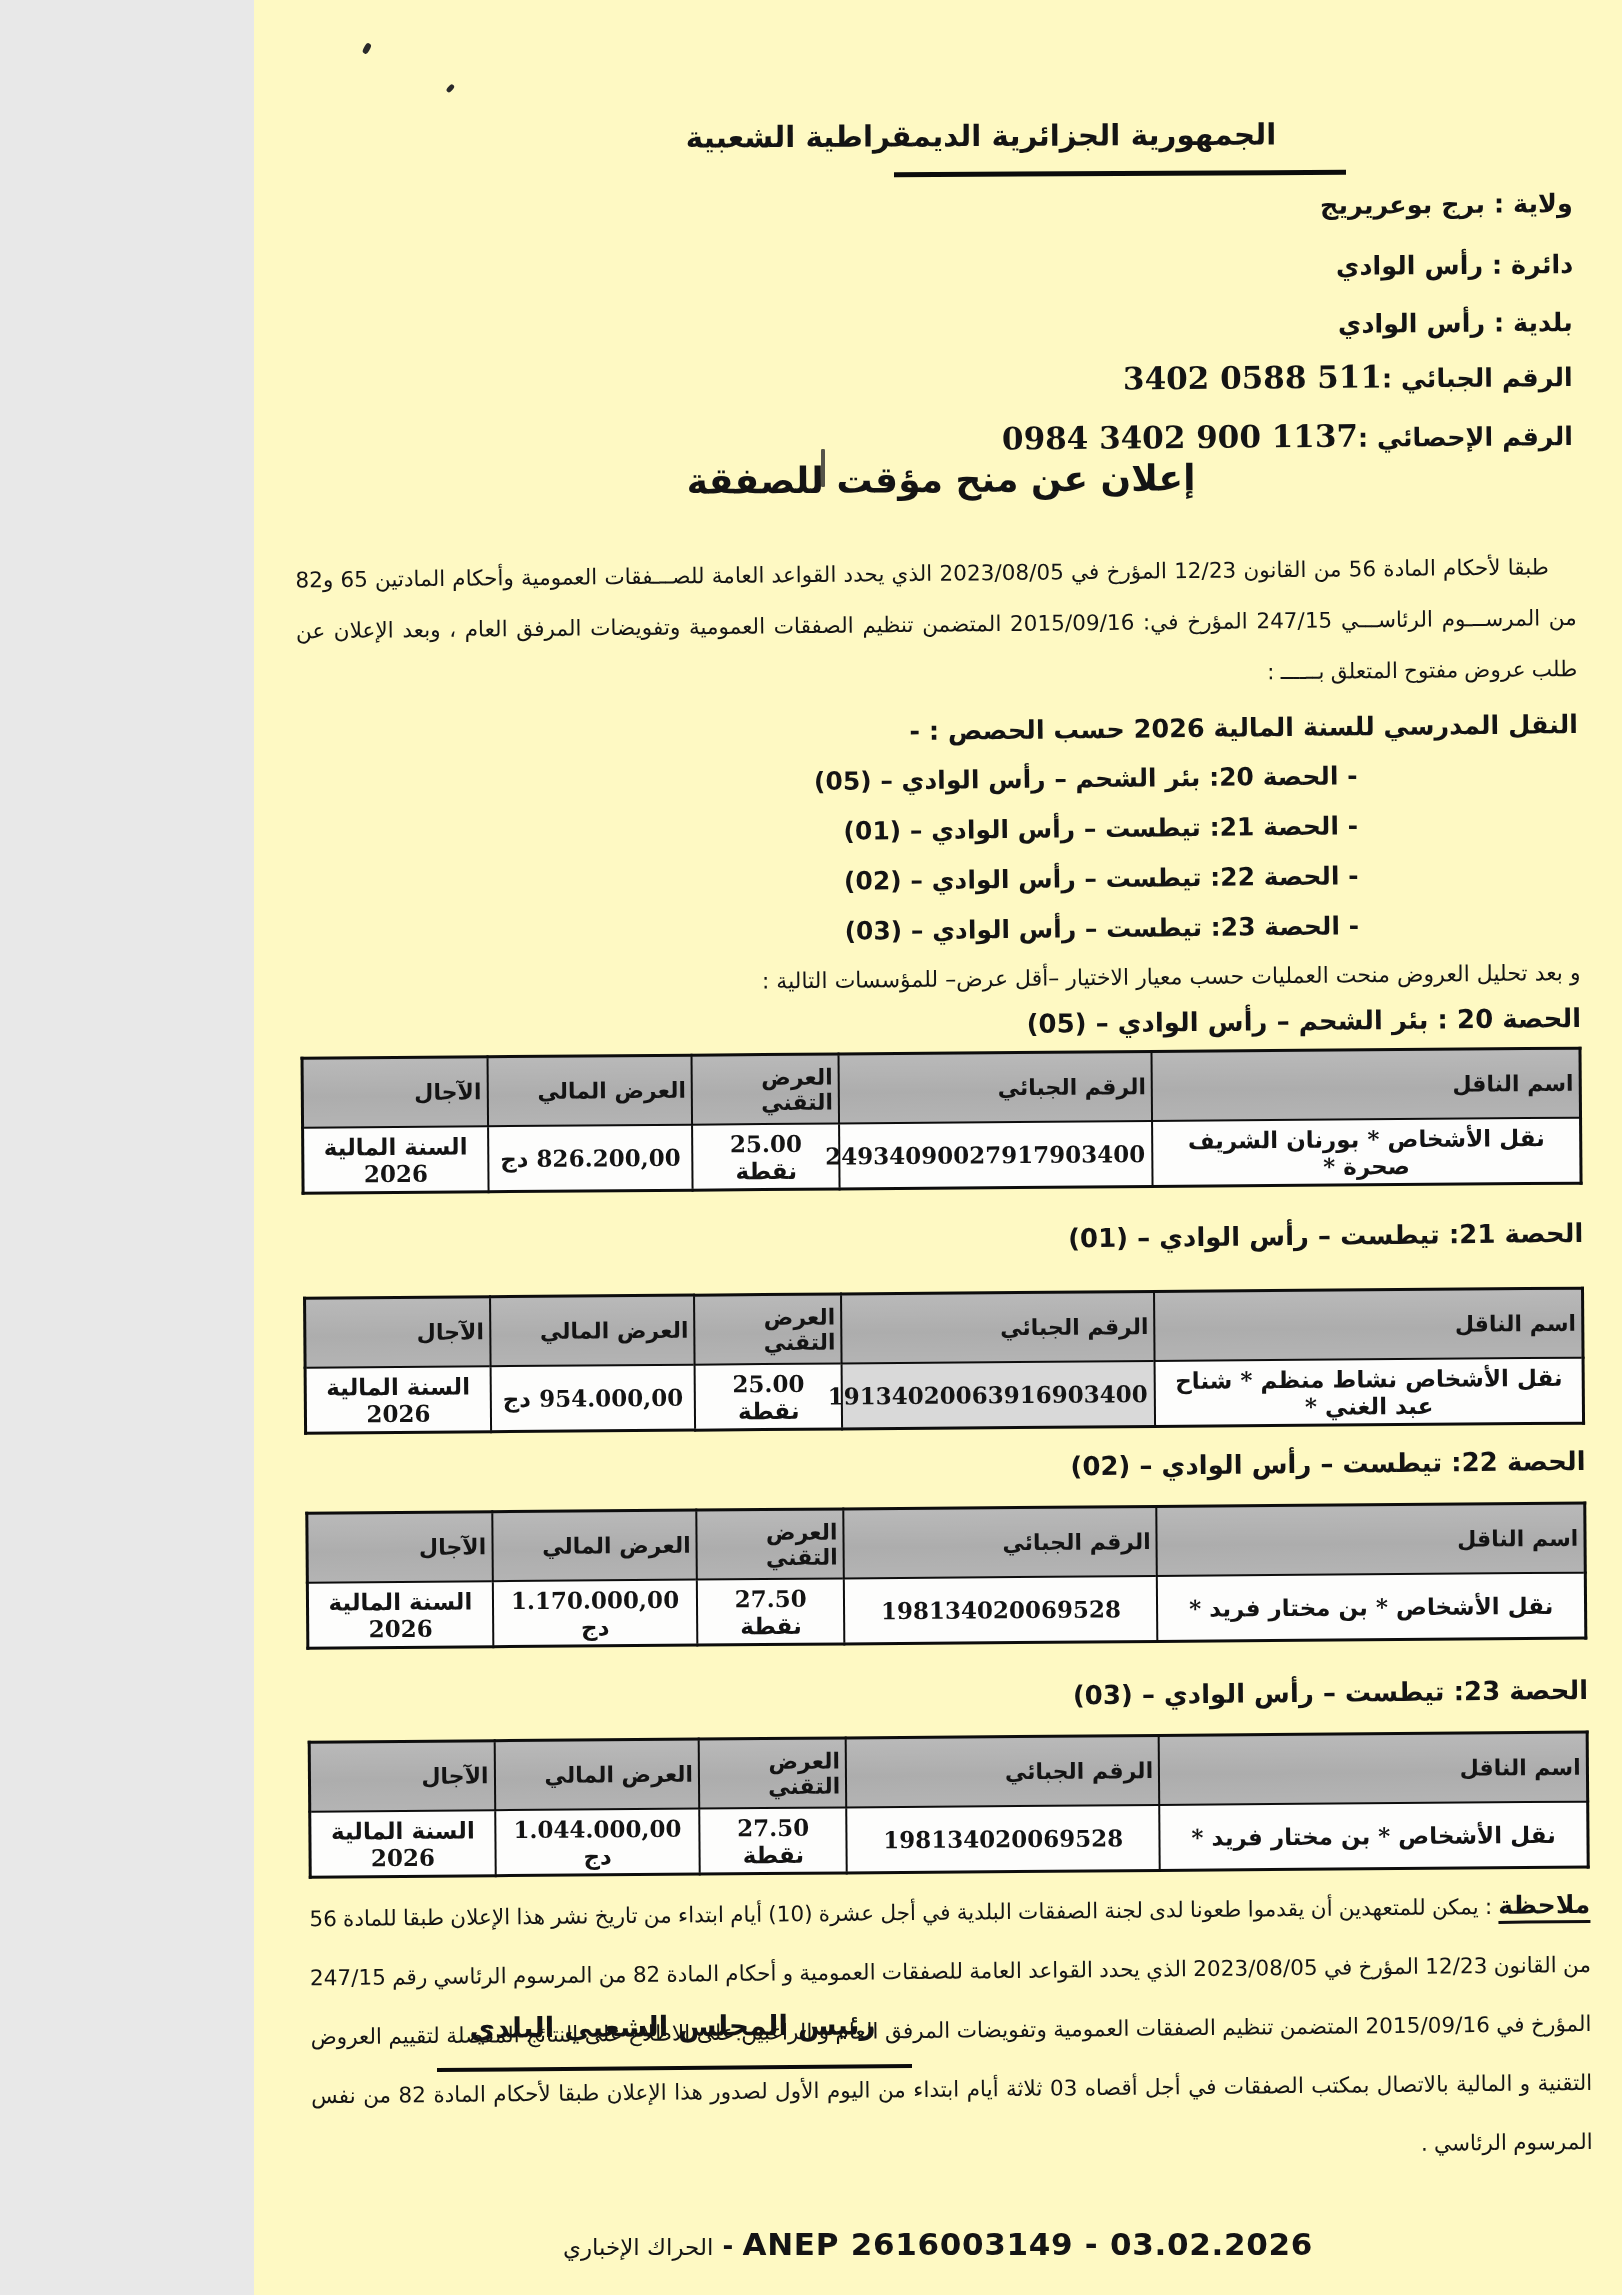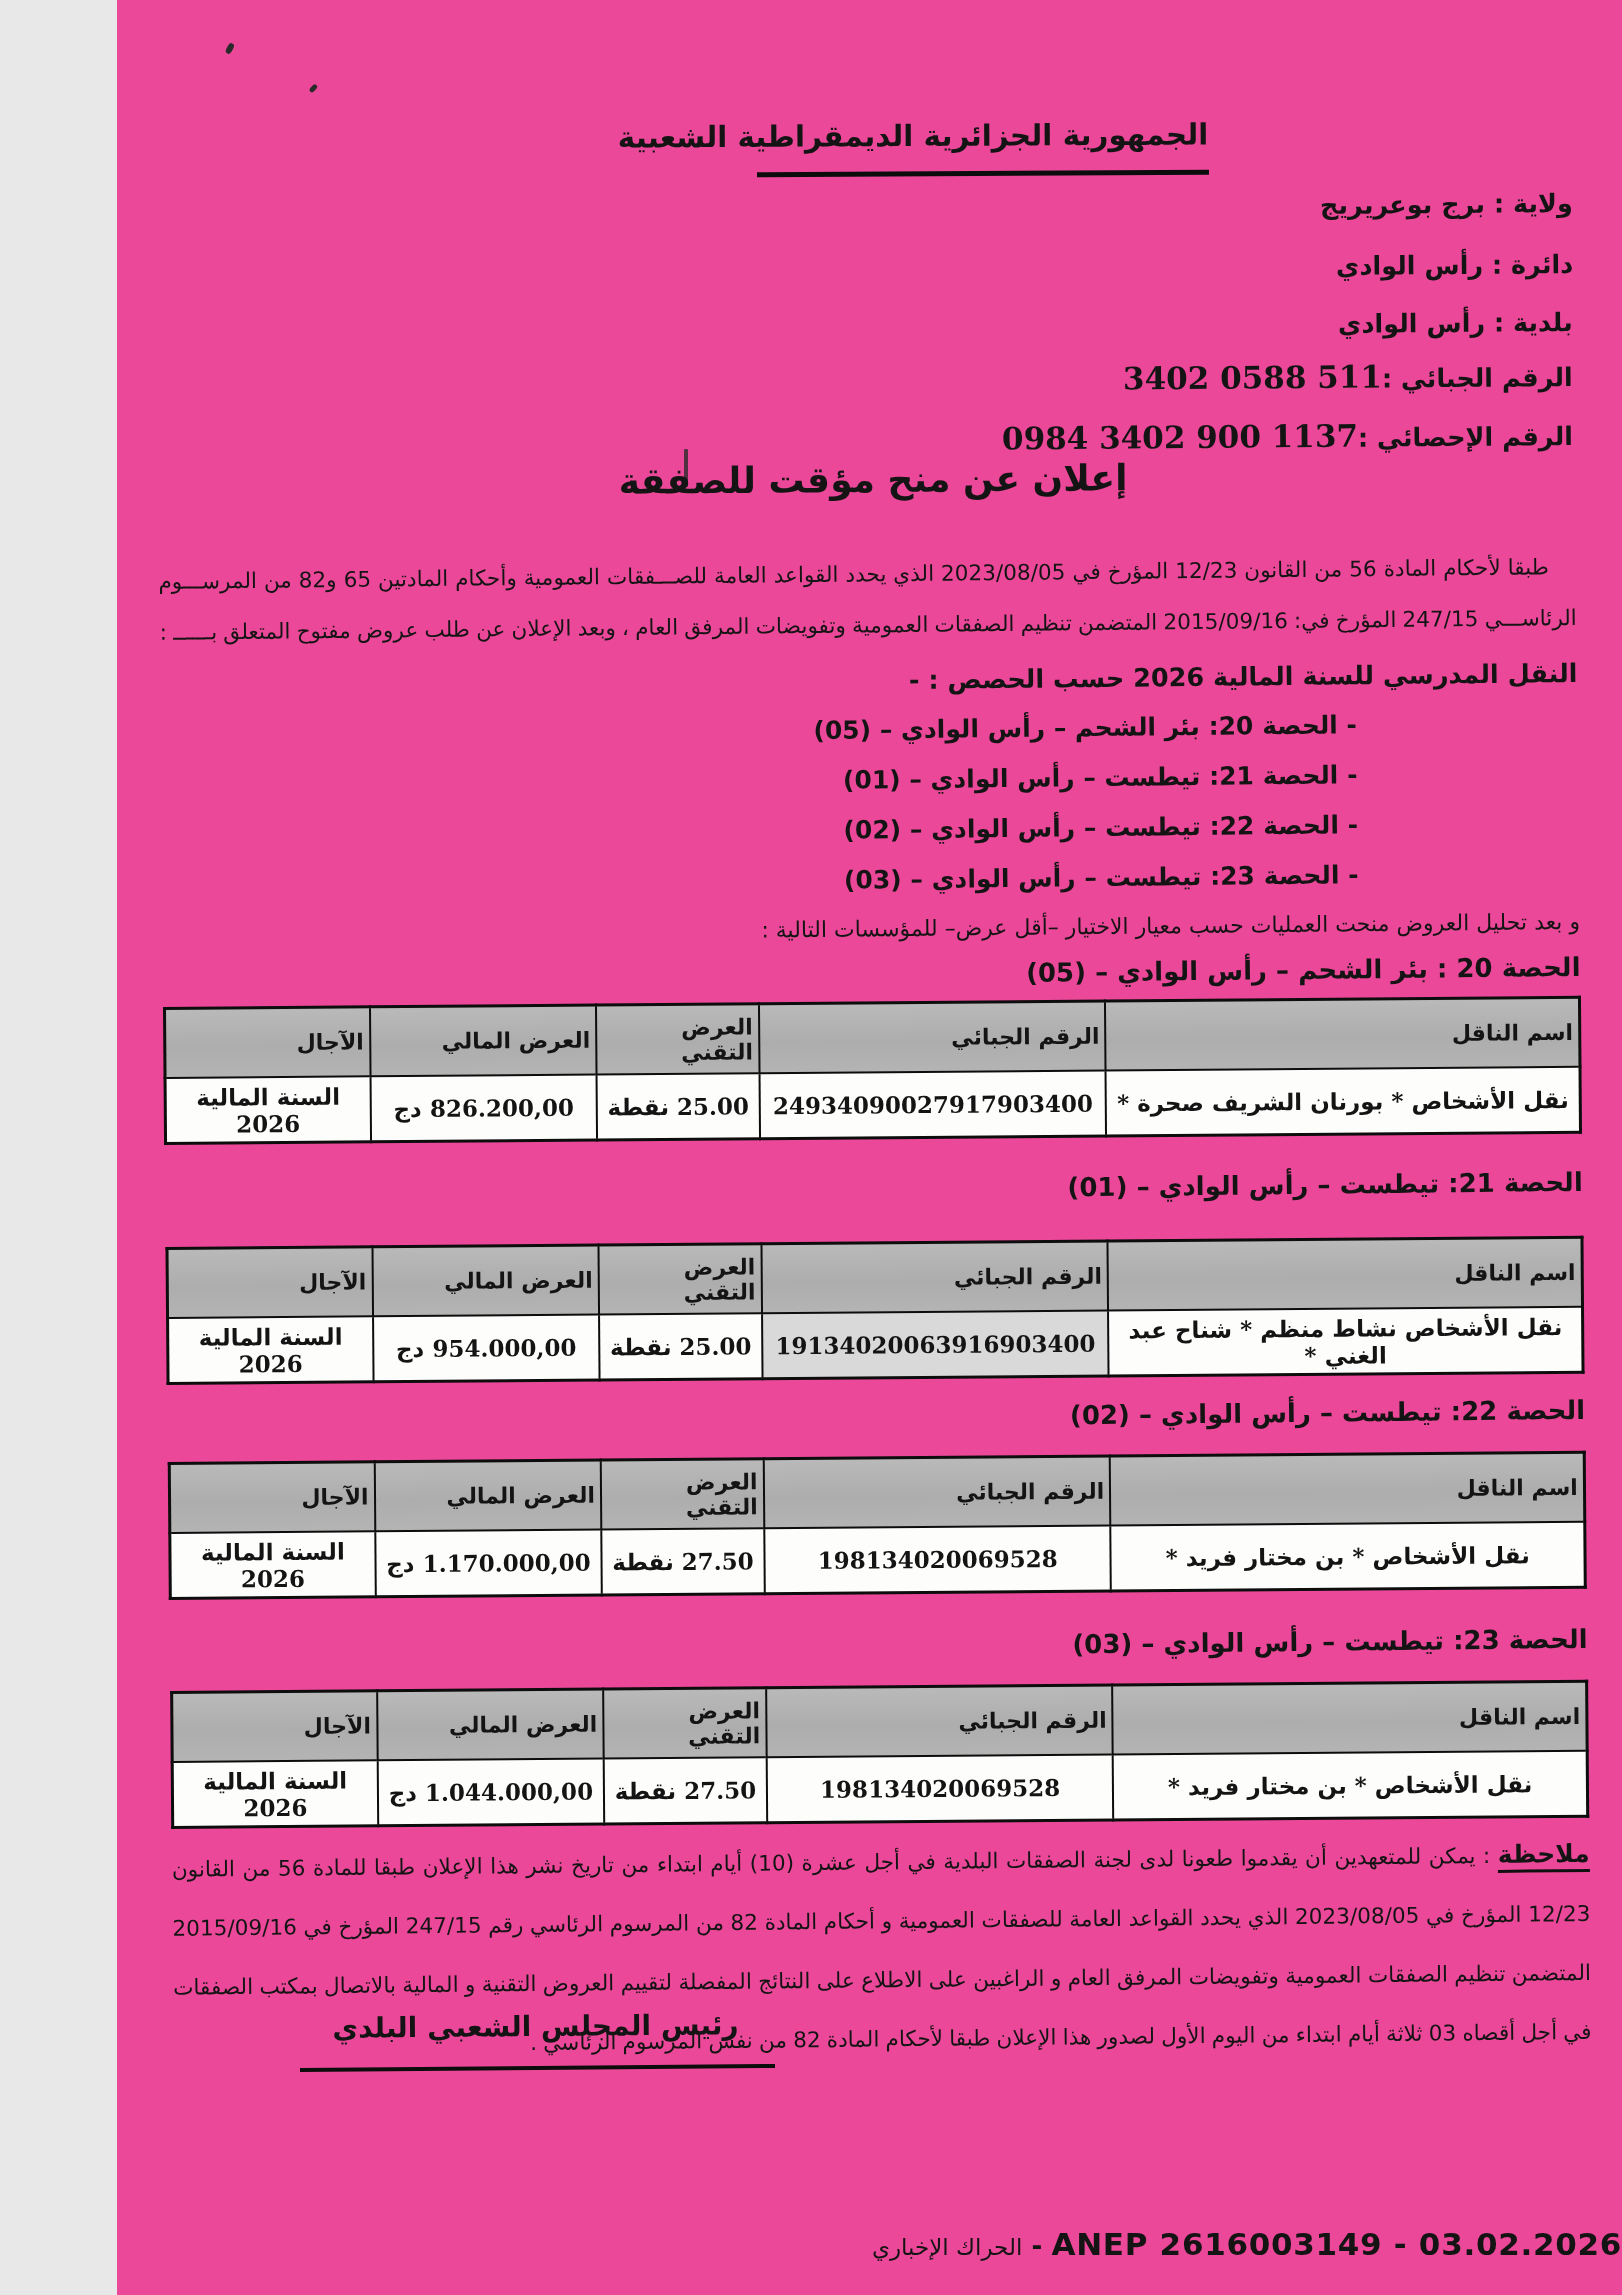--- a/index.html
+++ b/index.html
@@ -1,19 +1,19 @@
 <!DOCTYPE html>
 <html lang="ar" dir="rtl" style="font-size:10.5px"><head>
 <meta charset="utf-8">
 <style>
   html,body{margin:0;padding:0;background:#e8e8e8;}
   .page{
     position:relative;
-    width:1505px;height:2295px;
-    background:#ec4899;
+    width:1368px;height:2295px;
+    background:#fef9c3;
     color:#141414;
     font-family:"DejaVu Sans",sans-serif;
     direction:rtl;
     overflow:hidden;
   }
   .abs{position:absolute;}
 
   
   .artifact{position:absolute;background:#2a2a2a;border-radius:40%;}
   .artifact.a1{left:110px;top:43px;width:5.9px;height:10.5px;transform:rotate(28deg);}
@@ -106,21 +106,21 @@
     font-size:28px;font-weight:bold;white-space:nowrap;
     transform:rotate(-0.5deg);
   }
   .sig-underline{
     top:2066px;left:183px;width:475px;height:3.9px;background:#0c0c0c;
     transform:rotate(-0.5deg);
   }
 
   
   .footer{
-    top:2226px;left:0;width:100%;text-align:right;direction:rtl;white-space:nowrap;
+    top:2226px;left:0;width:100%;text-align:center;direction:rtl;white-space:nowrap;
   }
   .footer .anep{
     font-size:31px;font-weight:bold;letter-spacing:0.7px;unicode-bidi:isolate;
     font-family:"DejaVu Sans",sans-serif;
   }
   .footer .sep{font-size:26px;font-weight:bold;margin:0 9.2px;}
   .footer .src{font-size:23px;}
 </style>
 </head>
 <body>

